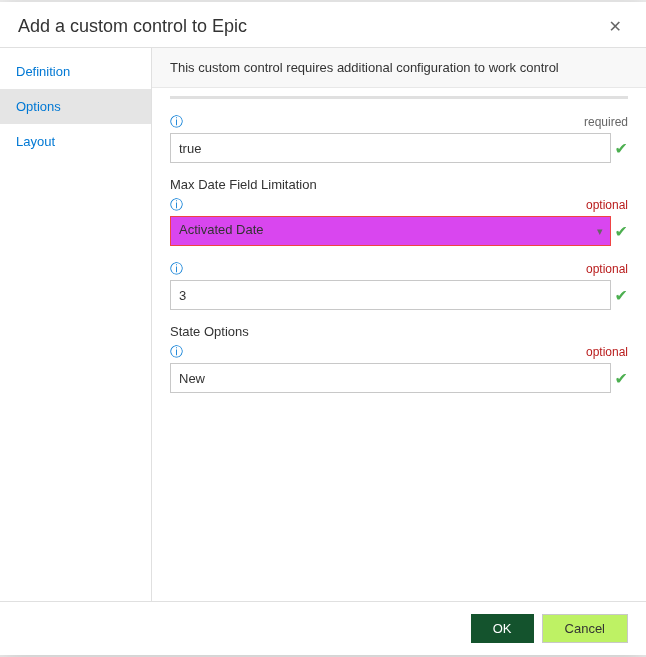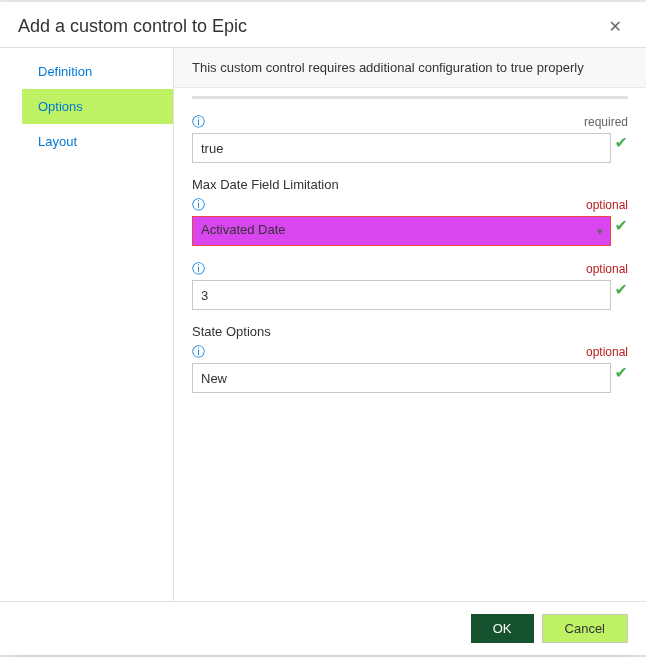--- a/index.html
+++ b/index.html
@@ -45,30 +45,29 @@
     .dialog-body {
       display: flex;
       flex: 1;
       overflow: hidden;
     }
     .sidebar {
       width: 152px;
       border-right: 1px solid #e0e0e0;
       padding-top: 6px;
       flex-shrink: 0;
-      margin-left: 22px;
     }
     .sidebar-item {
       padding: 10px 16px;
       cursor: pointer;
       color: #0078d4;
       font-size: 13px;
     }
     .sidebar-item.active {
-      background: #bef264;
+      background: #e5e5e5;
       color: #0078d4;
       font-weight: 500;
     }
     .main-content {
       flex: 1;
       display: flex;
       flex-direction: column;
       overflow: hidden;
     }
     .info-bar {
@@ -113,21 +112,21 @@
       color: #666;
       font-size: 12px;
     }
     .field-row .optional-label {
       margin-left: auto;
       color: #b91c1c;
       font-size: 12px;
     }
     .field-input-row {
       display: flex;
-      align-items: flex-start;
+      align-items: center;
       gap: 4px;
     }
     .field-input {
       flex: 1;
       border: 1px solid #c8c8c8;
       padding: 5px 8px;
       font-size: 13px;
       color: #333;
       height: 30px;
       outline: none;
@@ -213,21 +212,21 @@
       <div class="sidebar-item active">
         <span>Options</span>
       </div>
       <div class="sidebar-item">
         <span>Layout</span>
       </div>
     </div>
 
     <div class="main-content">
       <div class="info-bar">
-        <span>This custom control requires additional configuration to true properly</span>
+        <span>This custom control requires additional configuration to work control</span>
       </div>
       <div class="scrollable-area">
 
         <div class="divider-bar"></div>
 
         <div class="field-section">
           <div class="field-row">
             <span class="info-icon">ⓘ</span>
             <span class="required-label">required</span>
           </div>

